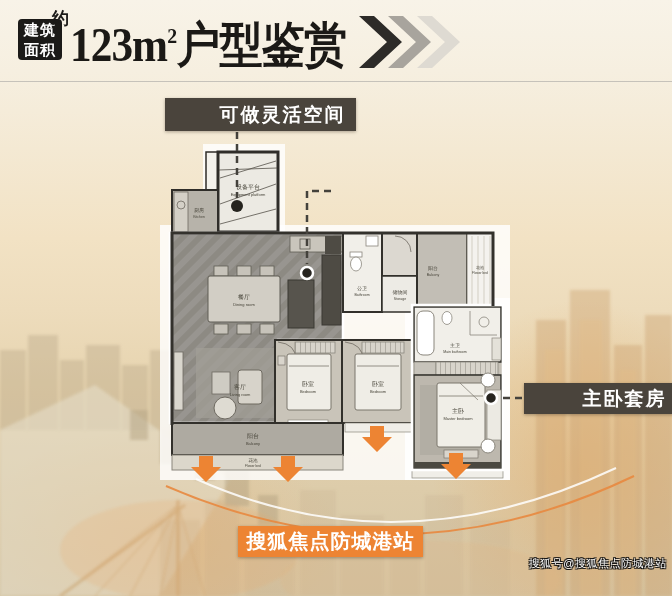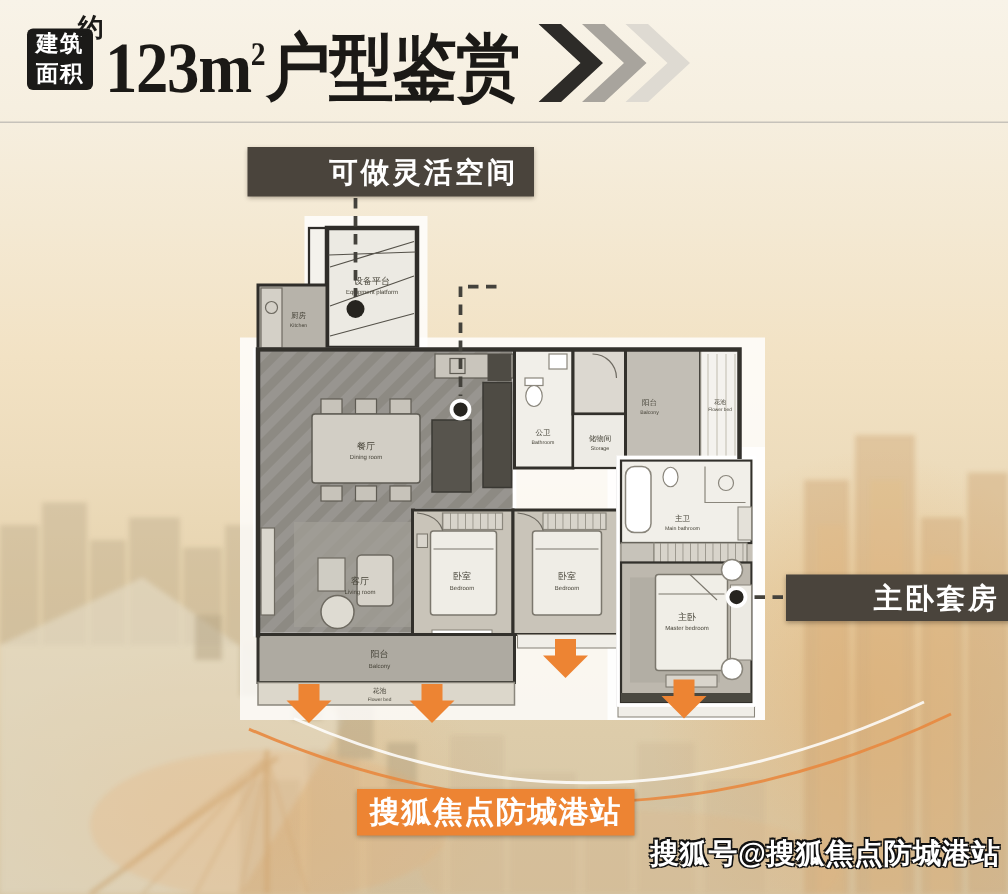--- a/index.html
+++ b/index.html
@@ -26,21 +26,21 @@
   .chevrons{margin-left:-18px;margin-top:2px;}
   
   .callout{position:absolute;z-index:4;color:#fff;font-weight:bold;display:flex;align-items:center;justify-content:center;
     box-shadow:0 1px 3px rgba(40,30,15,.35);letter-spacing:2px;}
   .brown{background:#4a443c;padding-left:44px;}
   .c-flex{left:165px;top:98px;width:147px;height:33px;font-size:19px;}
   .c-ldk{left:333px;top:174px;width:187px;height:34px;font-size:19px;letter-spacing:1px;}
   .c-master{left:524px;top:383px;width:113px;height:31px;font-size:19px;}
   .c-south{left:238px;top:526px;width:185px;height:31px;background:#ed8433;font-size:20px;letter-spacing:1px;}
   
-  .watermark{position:absolute;right:5px;top:556px;z-index:5;font-size:19px;font-weight:bold;color:#fff;letter-spacing:.5px;
+  .watermark{position:absolute;right:5px;top:556px;z-index:5;font-size:11px;font-weight:normal;color:#fff;letter-spacing:.5px;
     text-shadow:-1px -1px 0 #111,1px -1px 0 #111,-1px 1px 0 #111,1px 1px 0 #111,0 1px 0 #111,0 -1px 0 #111;padding-left:44px;}
   
   .plan{position:absolute;left:0;top:0;z-index:2;}
   .plan text{font-family:"Liberation Sans","DejaVu Sans",sans-serif;fill:#474439;text-anchor:middle;}
   .t6{font-size:6px;} .t5{font-size:5px;} .t45{font-size:4.5px;} .t4{font-size:4px;} .t35{font-size:3.5px;} .t32{font-size:3.2px;}
 </style>
 </head>
 <body>
 
 <div class="canvas">

